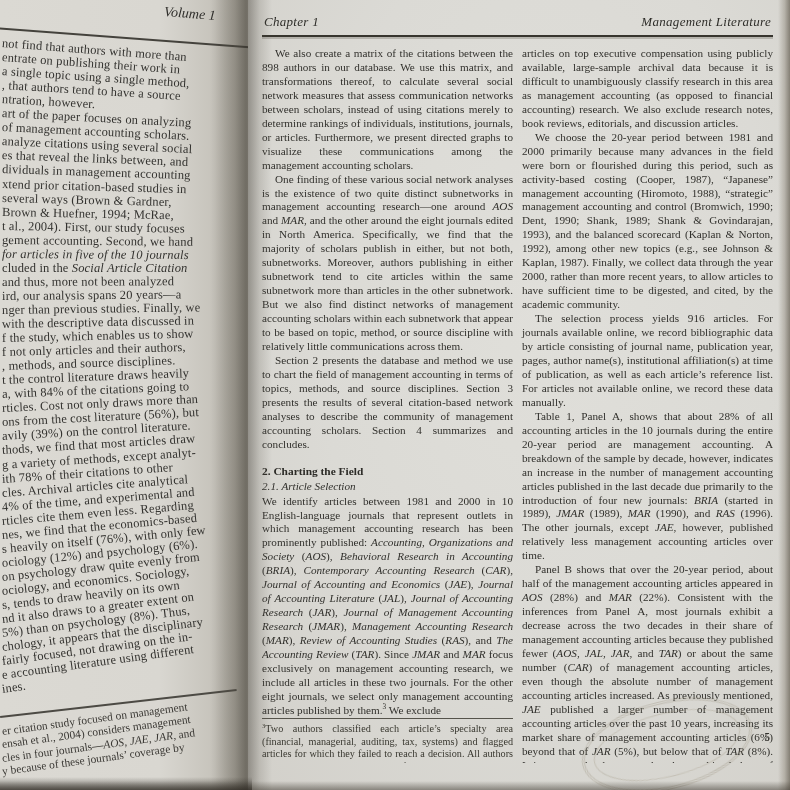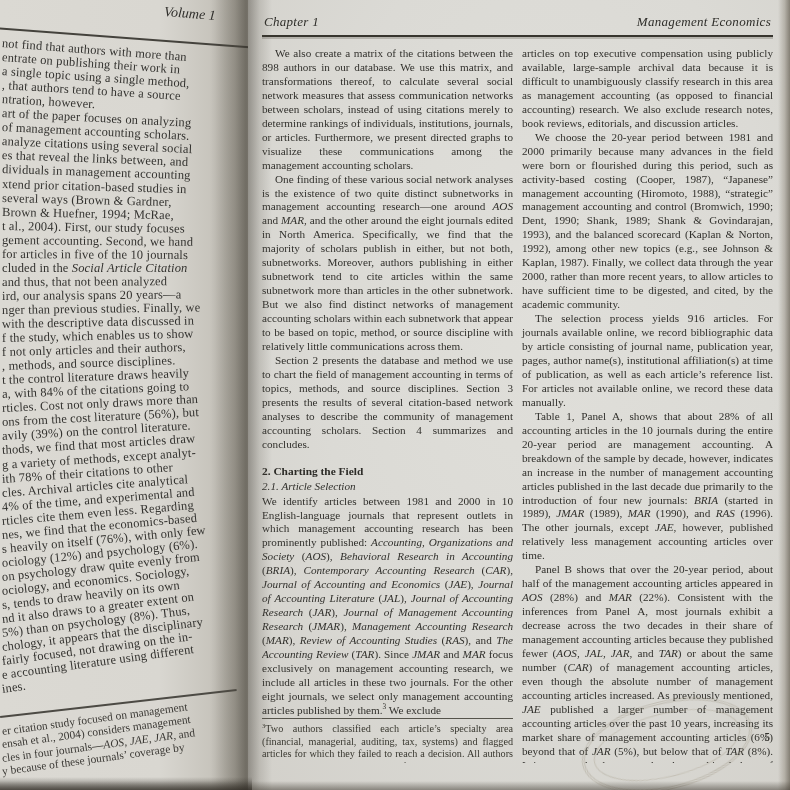--- a/index.html
+++ b/index.html
@@ -107,23 +107,23 @@
         <div class="lp-line" style="top: 106.25px; transform: rotate(2.96deg);">art of the paper focuses on analyzing</div>
         <div class="lp-line" style="top: 120.3px; transform: rotate(2.7deg);">of management accounting scholars.</div>
         <div class="lp-line" style="top: 134.35px; transform: rotate(2.43deg);">analyze citations using several social</div>
         <div class="lp-line" style="top: 148.4px; transform: rotate(2.16deg);">es that reveal the links between, and</div>
         <div class="lp-line" style="top: 162.45px; transform: rotate(1.89deg);">dividuals in management accounting</div>
         <div class="lp-line" style="top: 176.5px; transform: rotate(1.63deg);">xtend prior citation-based studies in</div>
         <div class="lp-line" style="top: 190.55px; transform: rotate(1.36deg);">several ways (Brown &amp; Gardner,</div>
         <div class="lp-line" style="top: 204.6px; transform: rotate(1.09deg);">Brown &amp; Huefner, 1994; McRae,</div>
         <div class="lp-line" style="top: 218.65px; transform: rotate(0.82deg);">t al., 2004). First, our study focuses</div>
         <div class="lp-line" style="top: 232.7px; transform: rotate(0.56deg);">gement accounting. Second, we hand</div>
-        <div class="lp-line" style="top: 246.75px; transform: rotate(0.29deg);">for articles in five of the 10 journals</div>
+        <div class="lp-line" style="top: 246.75px; transform: rotate(0.29deg); font-style: italic;">for articles in five of the 10 journals</div>
         <div class="lp-line" style="top: 260.8px; transform: rotate(0.02deg);">cluded in the <i>Social Article Citation</i></div>
-        <div class="lp-line" style="top: 274.85px; transform: rotate(-0.25deg);">and thus, that not been analyzed</div>
+        <div class="lp-line" style="top: 274.85px; transform: rotate(-0.25deg);">and thus, more not been analyzed</div>
         <div class="lp-line" style="top: 288.9px; transform: rotate(-0.51deg);">ird, our analysis spans 20 years—a</div>
         <div class="lp-line" style="top: 302.95px; transform: rotate(-0.78deg);">nger than previous studies. Finally, we</div>
         <div class="lp-line" style="top: 317px; transform: rotate(-1.05deg);">with the descriptive data discussed in</div>
         <div class="lp-line" style="top: 331.05px; transform: rotate(-1.32deg);">f the study, which enables us to show</div>
         <div class="lp-line" style="top: 345.1px; transform: rotate(-1.58deg);">f not only articles and their authors,</div>
         <div class="lp-line" style="top: 359.15px; transform: rotate(-1.85deg);">, methods, and source disciplines.</div>
         <div class="lp-line" style="top: 373.2px; transform: rotate(-2.12deg);">t the control literature draws heavily</div>
         <div class="lp-line" style="top: 387.25px; transform: rotate(-2.38deg);">a, with 84% of the citations going to</div>
         <div class="lp-line" style="top: 401.3px; transform: rotate(-2.65deg);">rticles. Cost not only draws more than</div>
         <div class="lp-line" style="top: 415.35px; transform: rotate(-2.92deg);">ons from the cost literature (56%), but</div>
@@ -153,21 +153,21 @@
         <div class="lp-foot-line" style="top: 738.4px; transform: rotate(-7.6deg);">ensah et al., 2004) considers management</div>
         <div class="lp-foot-line" style="top: 751.8px; transform: rotate(-7.6deg);">cles in four journals—<i>AOS, JAE, JAR</i>, and</div>
         <div class="lp-foot-line" style="top: 765.2px; transform: rotate(-7.6deg);">y because of these journals’ coverage by</div>
       </div>
   </div>
 
   <div class="right-page">
     <div class="rp-inner">
       <div class="rp-header">
         <span>Chapter 1</span>
-        <span>Management Economics</span>
+        <span>Management Literature</span>
       </div>
       <div class="rp-cols">
         <div class="col">
           <p>We also create a matrix of the citations between the 898 authors in our database. We use this matrix, and transformations thereof, to calculate several social network measures that assess communication networks between scholars, instead of using citations merely to determine rankings of individuals, institutions, journals, or articles. Furthermore, we present directed graphs to visualize these communications among the management accounting scholars.</p>
           <p>One finding of these various social network analyses is the existence of two quite distinct subnetworks in management accounting research—one around <i>AOS</i> and <i>MAR</i>, and the other around the eight journals edited in North America. Specifically, we find that the majority of scholars publish in either, but not both, subnetworks. Moreover, authors publishing in either subnetwork tend to cite articles within the same subnetwork more than articles in the other subnetwork. But we also find distinct networks of management accounting scholars within each subnetwork that appear to be based on topic, method, or source discipline with relatively little communications across them.</p>
           <p>Section 2 presents the database and method we use to chart the field of management accounting in terms of topics, methods, and source disciplines. Section 3 presents the results of several citation-based network analyses to describe the community of management accounting scholars. Section 4 summarizes and concludes.</p>
           <h3>2. Charting the Field</h3>
           <h4>2.1. Article Selection</h4>
           <p class="noindent">We identify articles between 1981 and 2000 in 10 English-language journals that represent outlets in which management accounting research has been prominently published: <i>Accounting, Organizations and Society</i> (<i>AOS</i>), <i>Behavioral Research in Accounting</i> (<i>BRIA</i>), <i>Contemporary Accounting Research</i> (<i>CAR</i>), <i>Journal of Accounting and Economics</i> (<i>JAE</i>), <i>Journal of Accounting Literature</i> (<i>JAL</i>), <i>Journal of Accounting Research</i> (<i>JAR</i>), <i>Journal of Management Accounting Research</i> (<i>JMAR</i>), <i>Management Accounting Research</i> (<i>MAR</i>), <i>Review of Accounting Studies</i> (<i>RAS</i>), and <i>The Accounting Review</i> (<i>TAR</i>). Since <i>JMAR</i> and <i>MAR</i> focus exclusively on management accounting research, we include all articles in these two journals. For the other eight journals, we select only management accounting articles published by them.<sup>3</sup> We exclude</p>
           <div class="footnote">

